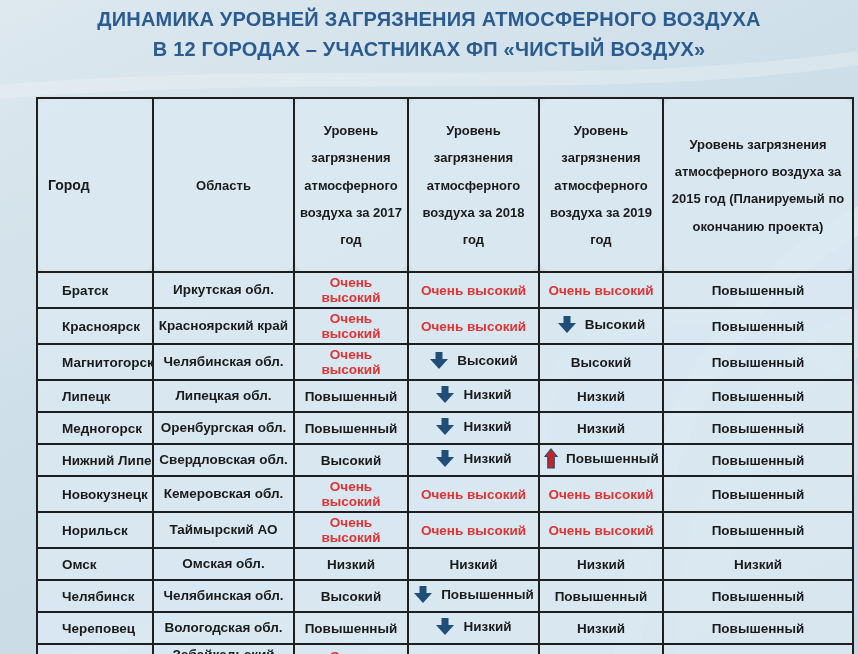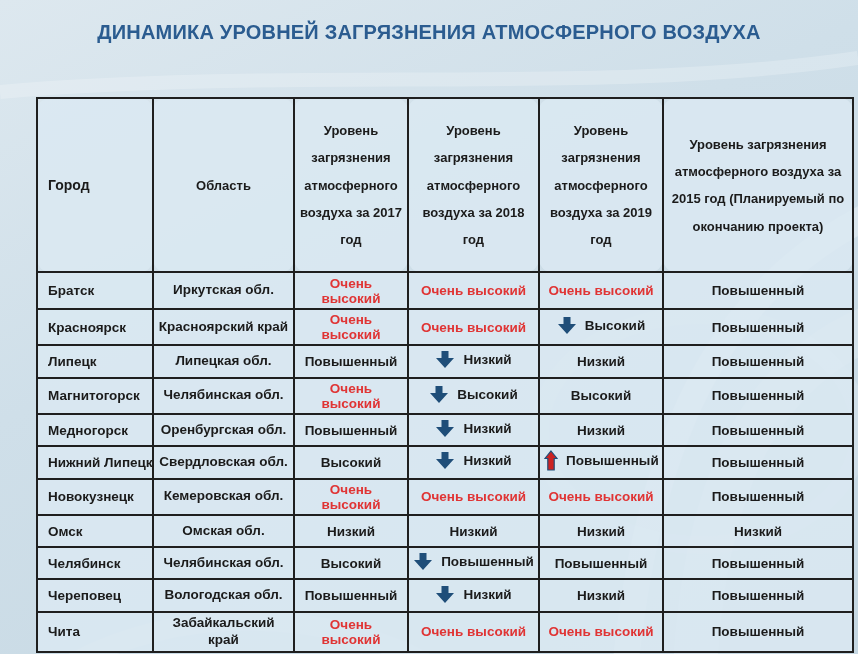--- a/index.html
+++ b/index.html
@@ -6,21 +6,21 @@
   body {
     width:858px; height:654px; overflow:hidden;
     font-family:"Liberation Sans", sans-serif;
   }
   .stage {
     position:relative; width:858px; height:654px; overflow:hidden;
     background:linear-gradient(155deg, #dde8ef 0%, #cfdfe9 40%, #c5d7e2 100%);
   }
   .bg-waves { position:absolute; left:0; top:0; width:858px; height:654px; }
   .title {
-    position:absolute; top:17px; left:0; right:0;
+    position:absolute; top:4px; left:0; right:0;
     text-align:center; color:#2b5c90; font-weight:bold;
     font-size:20px; line-height:1.5; letter-spacing:0.2px;
   }
   table.pollution {
     position:absolute; left:36px; top:97px; width:816px; height:556px;
     border-collapse:collapse; table-layout:fixed;
   }
   th, td {
     border:2px solid #1f1f1f;
     background:rgba(219,233,242,0.85);
@@ -29,21 +29,21 @@
   }
   thead tr { height:165px; }
   tbody tr { height:32px; }
   tbody tr.tall { height:39px; }
   th {
     font-size:13px; line-height:2.1; padding:18px 5px;
     text-align:center; overflow-wrap:break-word;border-radius:13px;
   }
   th.h-city { text-align:left; padding-left:10px; font-size:14px; line-height:1.3; }
   td { font-size:13.5px; text-align:center; padding:2px 4px; }
-  td.city { text-align:left; padding-left:10px; white-space:nowrap; }
+  td.city { text-align:left; padding-left:24px; white-space:nowrap; }
   td.region { white-space:pre-line; line-height:1.25; }
   td.level .lvlwrap {
     display:inline-flex; align-items:center; justify-content:flex-end; gap:8px;
   }
   .lvltext.red { color:#e03434; }
   .arrow { flex:0 0 auto; display:block; }
 </style>
 </head>
 <body>
 
@@ -52,20 +52,21 @@
   <svg class="bg-waves" width="858" height="654" viewBox="0 0 858 654" aria-hidden="true">
     <path d="M880 210 C 730 280, 650 420, 625 670" stroke="#ffffff" stroke-opacity="0.30" stroke-width="26" fill="none"></path>
     <path d="M890 320 C 770 360, 705 470, 695 670" stroke="#ffffff" stroke-opacity="0.20" stroke-width="44" fill="none"></path>
     <ellipse cx="700" cy="430" rx="160" ry="115" stroke="#ffffff" stroke-opacity="0.15" stroke-width="18" fill="none"></ellipse>
     <path d="M0 92 C 300 66, 600 96, 858 58" stroke="#ffffff" stroke-opacity="0.22" stroke-width="14" fill="none"></path>
     <path d="M60 670 C 180 600, 330 610, 430 665" stroke="#ffffff" stroke-opacity="0.18" stroke-width="20" fill="none"></path>
   </svg>
 
   <div class="title">
     <div>ДИНАМИКА УРОВНЕЙ ЗАГРЯЗНЕНИЯ АТМОСФЕРНОГО ВОЗДУХА</div>
+    <div>В 12 ГОРОДАХ – УЧАСТНИКАХ ФП «ЧИСТЫЙ ВОЗДУХ»</div>
   </div>
 
   <table class="pollution">
     <colgroup>
       <col style="width:116px">
       <col style="width:141px">
       <col style="width:114px">
       <col style="width:131px">
       <col style="width:124px">
       <col style="width:190px">
@@ -110,58 +111,58 @@
               <svg class="arrow" width="20" height="19" viewBox="0 0 20 19">
                 <path d="M6.5 1 H13.5 V8 H19 L10 18 L1 8 H6.5 Z" fill="#1f4e79"></path>
               </svg>
               <span class="lvltext">Высокий</span>
             </span></td>
           <td class="level"><span class="lvlwrap">
               <span class="lvltext">Повышенный</span>
             </span></td>
         </tr>
         <tr>
+          <td class="city">Магнитогорск</td>
+          <td class="region">Челябинская обл.</td>
+          <td class="level"><span class="lvlwrap">
+              <span class="lvltext red">Очень высокий</span>
+            </span></td>
+          <td class="level"><span class="lvlwrap">
+              <svg class="arrow" width="20" height="19" viewBox="0 0 20 19">
+                <path d="M6.5 1 H13.5 V8 H19 L10 18 L1 8 H6.5 Z" fill="#1f4e79"></path>
+              </svg>
+              <span class="lvltext">Высокий</span>
+            </span></td>
+          <td class="level"><span class="lvlwrap">
+              <span class="lvltext">Высокий</span>
+            </span></td>
+          <td class="level"><span class="lvlwrap">
+              <span class="lvltext">Повышенный</span>
+            </span></td>
+        </tr>
+        <tr>
           <td class="city">Липецк</td>
           <td class="region">Липецкая обл.</td>
           <td class="level"><span class="lvlwrap">
               <span class="lvltext">Повышенный</span>
             </span></td>
           <td class="level"><span class="lvlwrap">
               <svg class="arrow" width="20" height="19" viewBox="0 0 20 19">
                 <path d="M6.5 1 H13.5 V8 H19 L10 18 L1 8 H6.5 Z" fill="#1f4e79"></path>
               </svg>
               <span class="lvltext">Низкий</span>
             </span></td>
           <td class="level"><span class="lvlwrap">
               <span class="lvltext">Низкий</span>
             </span></td>
           <td class="level"><span class="lvlwrap">
               <span class="lvltext">Повышенный</span>
             </span></td>
         </tr>
         <tr>
-          <td class="city">Магнитогорск</td>
-          <td class="region">Челябинская обл.</td>
-          <td class="level"><span class="lvlwrap">
-              <span class="lvltext red">Очень высокий</span>
-            </span></td>
-          <td class="level"><span class="lvlwrap">
-              <svg class="arrow" width="20" height="19" viewBox="0 0 20 19">
-                <path d="M6.5 1 H13.5 V8 H19 L10 18 L1 8 H6.5 Z" fill="#1f4e79"></path>
-              </svg>
-              <span class="lvltext">Высокий</span>
-            </span></td>
-          <td class="level"><span class="lvlwrap">
-              <span class="lvltext">Высокий</span>
-            </span></td>
-          <td class="level"><span class="lvlwrap">
-              <span class="lvltext">Повышенный</span>
-            </span></td>
-        </tr>
-        <tr>
           <td class="city">Медногорск</td>
           <td class="region">Оренбургская обл.</td>
           <td class="level"><span class="lvlwrap">
               <span class="lvltext">Повышенный</span>
             </span></td>
           <td class="level"><span class="lvlwrap">
               <svg class="arrow" width="20" height="19" viewBox="0 0 20 19">
                 <path d="M6.5 1 H13.5 V8 H19 L10 18 L1 8 H6.5 Z" fill="#1f4e79"></path>
               </svg>
               <span class="lvltext">Низкий</span>
@@ -191,20 +192,36 @@
               </svg>
               <span class="lvltext">Повышенный</span>
             </span></td>
           <td class="level"><span class="lvlwrap">
               <span class="lvltext">Повышенный</span>
             </span></td>
         </tr>
         <tr>
           <td class="city">Новокузнецк</td>
           <td class="region">Кемеровская обл.</td>
+          <td class="level"><span class="lvlwrap">
+              <span class="lvltext red">Очень высокий</span>
+            </span></td>
+          <td class="level"><span class="lvlwrap">
+              <span class="lvltext red">Очень высокий</span>
+            </span></td>
+          <td class="level"><span class="lvlwrap">
+              <span class="lvltext red">Очень высокий</span>
+            </span></td>
+          <td class="level"><span class="lvlwrap">
+              <span class="lvltext">Повышенный</span>
+            </span></td>
+        </tr>
+        <tr>
+          <td class="city">Норильск</td>
+          <td class="region">Таймырский АО</td>
           <td class="level"><span class="lvlwrap">
               <span class="lvltext red">Очень высокий</span>
             </span></td>
           <td class="level"><span class="lvlwrap">
               <span class="lvltext red">Очень высокий</span>
             </span></td>
           <td class="level"><span class="lvlwrap">
               <span class="lvltext red">Очень высокий</span>
             </span></td>
           <td class="level"><span class="lvlwrap">

